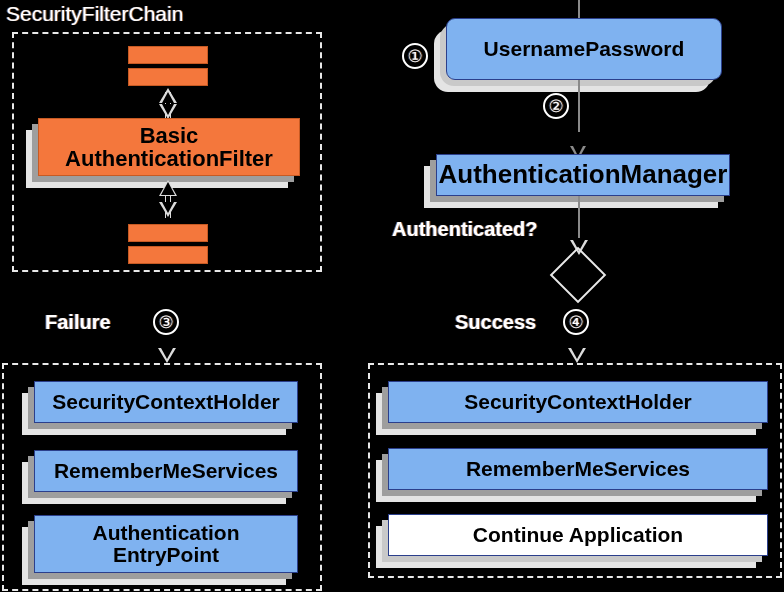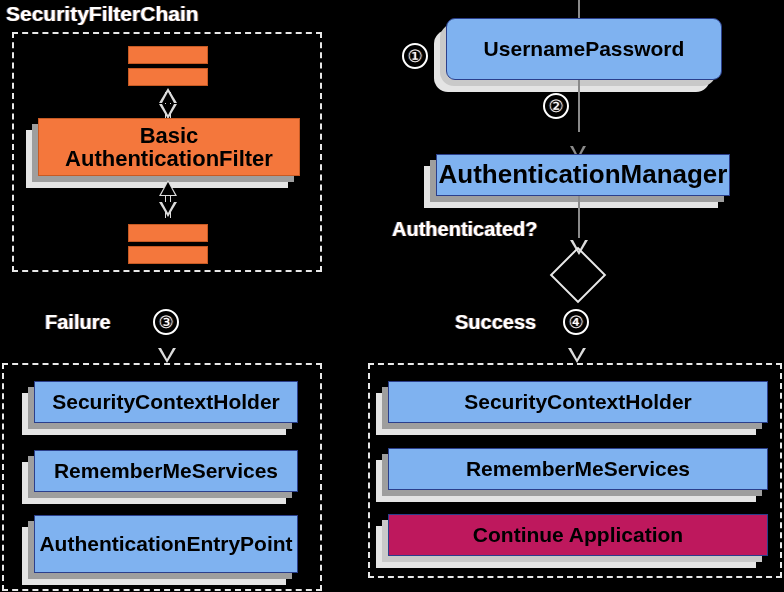--- a/index.html
+++ b/index.html
@@ -22,21 +22,21 @@
     border: 2px dashed #e8e8e8;
     background: transparent;
     box-sizing: border-box;
   }
 
   
   .group-title {
     position: absolute;
     color: #ffffff;
     font-size: 21px;
-    font-weight: bold;
+    font-weight: normal;
     letter-spacing: 0px;
     white-space: nowrap;
     text-shadow: 1px 0 0 rgba(255,150,60,0.55), -1px 0 0 rgba(120,170,255,0.55);
   }
 
   
   .stack {
     position: absolute;
   }
   .stack .sh2 {
@@ -66,21 +66,21 @@
 
   .node.blue {
     background: #7fb2f0;
     border: 1.5px solid #2b3f8c;
   }
   .node.orange {
     background: #f4773c;
     border: 1.5px solid #c75a23;
   }
   .node.tan {
-    background: #be185d;
+    background: #ffffff;
     border: 1.5px solid #2b3f8c;
   }
   .node.rounded {
     border-radius: 9px;
   }
   .stack.rounded .sh1 { border-radius: 14px; }
   .stack.rounded .sh2 { border-radius: 14px; }
 
   
   .bar {
@@ -292,21 +292,21 @@
     <div class="sh2"></div>
     <div class="sh1"></div>
     <div class="node blue" style="font-size:21px;">
       <span>RememberMeServices</span>
     </div>
   </div>
 
   <div class="stack" style="left:34px; top:515px; width:264px; height:58px;">
     <div class="sh2"></div>
     <div class="sh1"></div>
-    <div class="node blue" style="font-size:21px;">
+    <div class="node blue" style="flex-direction:column; font-size:21px;">
       <span>Authentication</span>
       <span>EntryPoint</span>
     </div>
   </div>
 
   <div class="edge-label" style="left:455px; top:311px;">Success</div>
   <div class="step" style="left:563px; top:309px;">④</div>
   <div class="tri-down-hollow" style="left:568px; top:348px;"></div>
 
   <div class="group-box" style="left:368px; top:363px; width:414px; height:215px;"></div>

